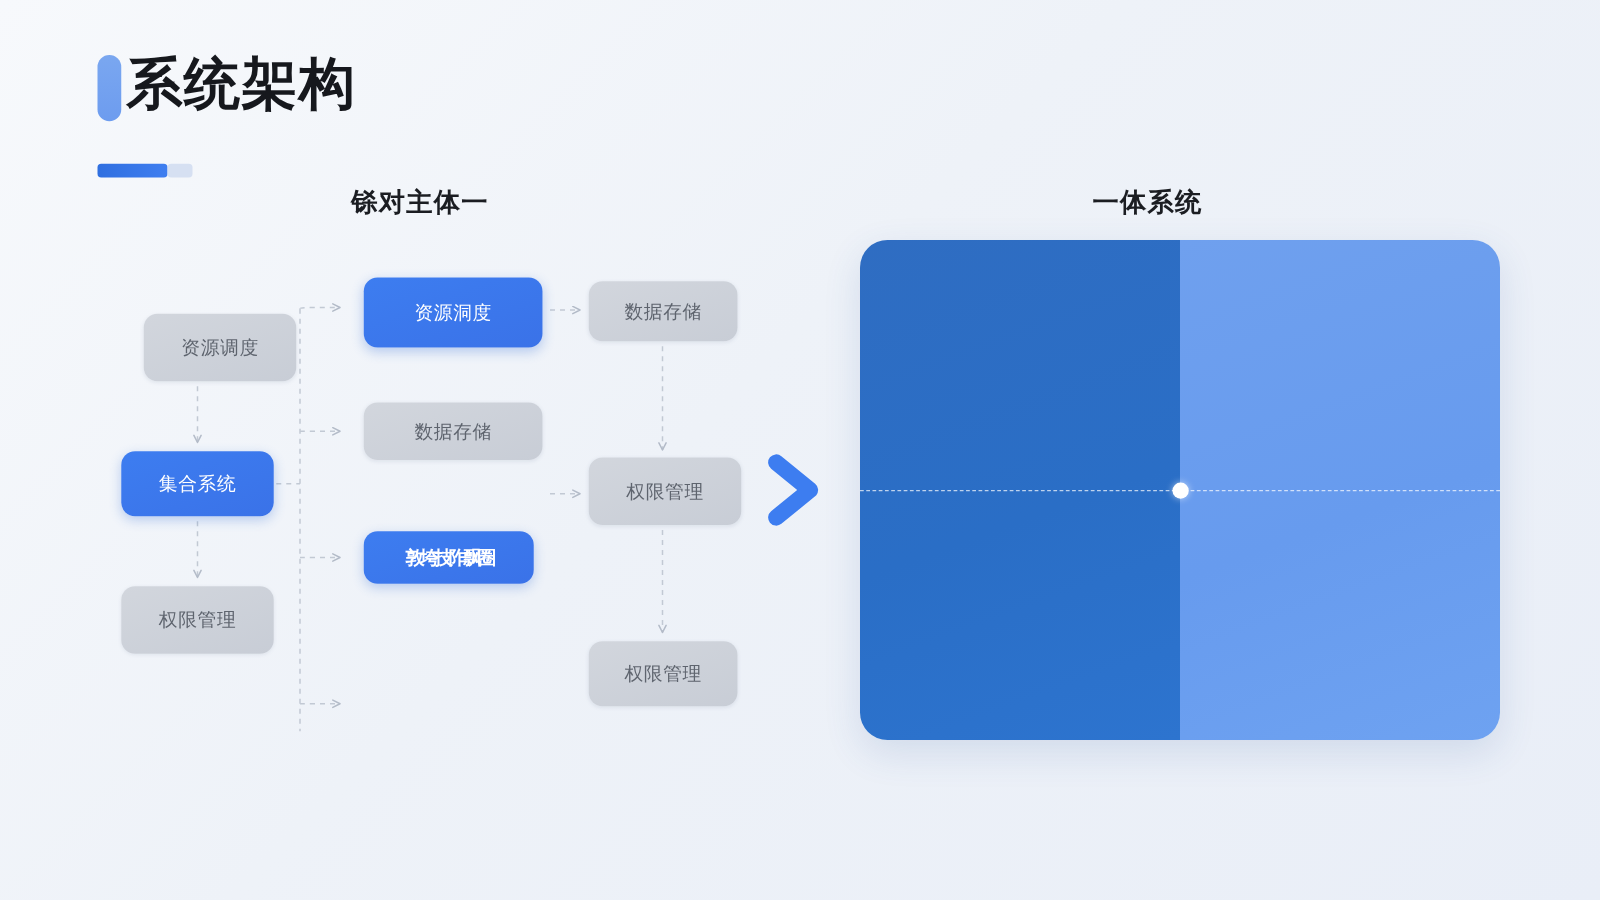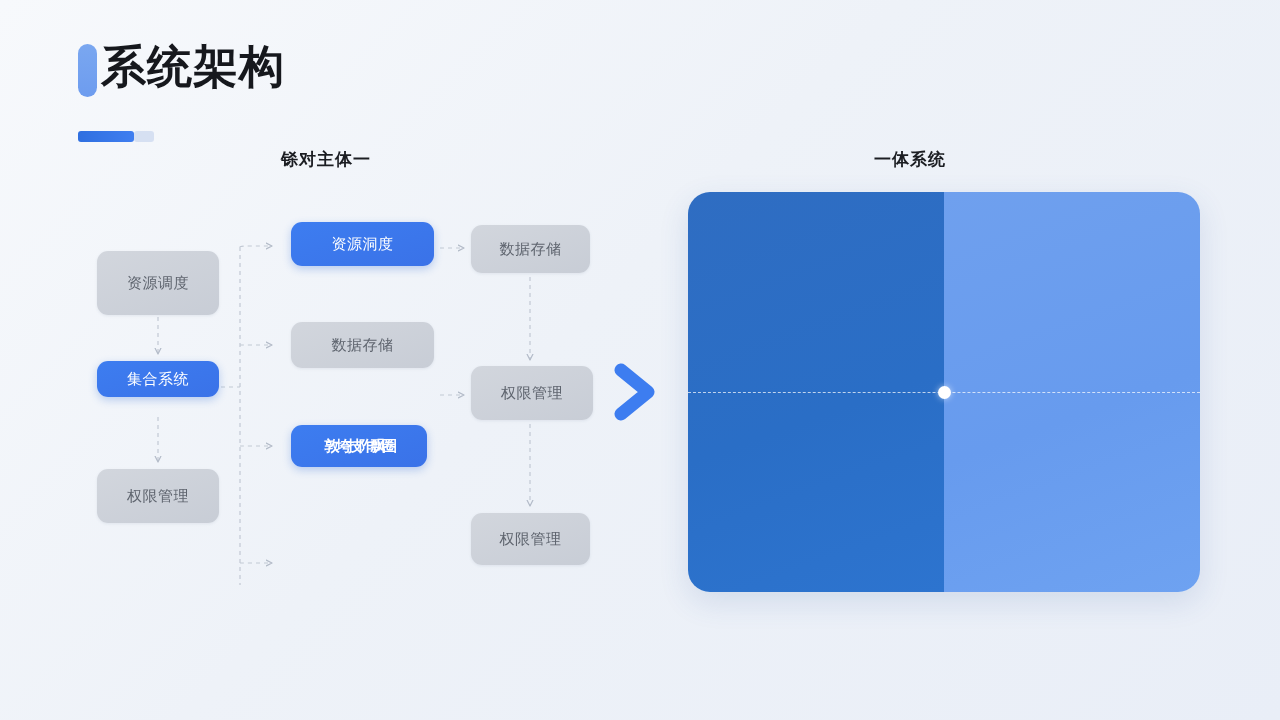--- a/index.html
+++ b/index.html
@@ -60,21 +60,21 @@
     top: 0;
     width: 20px;
     height: 11px;
     border-radius: 3px;
     background: #d6e0f2;
   }
 
   
   .section-heading {
     position: absolute;
-    font-size: 17px;
+    font-size: 21px;
     font-weight: 700;
     color: #1b1d22;
     letter-spacing: 1px;
     white-space: nowrap;
   }
   .heading-left  { left: 281px; top: 148px; }
   .heading-right { left: 874px; top: 148px; }
 
   
   .flow {
@@ -114,26 +114,26 @@
     background: linear-gradient(160deg, #3d7df0 0%, #3a72e8 100%);
     color: #ffffff;
     box-shadow: 0 3px 9px rgba(45,105,215,0.30);
   }
   .node.garbled {
     letter-spacing: -3.5px;
     font-weight: 600;
   }
 
   
-  #n-l1 { left: 97px;  top: 251px; width: 122px; height: 64px; }
-  #n-l2 { left: 97px;  top: 361px; width: 122px; height: 36px; }
+  #n-l1 { left: 115px;  top: 251px; width: 122px; height: 54px; }
+  #n-l2 { left: 97px;  top: 361px; width: 122px; height: 52px; }
   #n-l3 { left: 97px;  top: 469px; width: 122px; height: 54px; }
 
   
-  #n-m1 { left: 291px; top: 222px; width: 143px; height: 44px; }
+  #n-m1 { left: 291px; top: 222px; width: 143px; height: 56px; }
   #n-m2 { left: 291px; top: 322px; width: 143px; height: 46px; }
   #n-m3 { left: 291px; top: 425px; width: 136px; height: 42px; }
   #n-m4 { left: 291px; top: 542px; width: 143px; height: 43px; }
 
   
   #n-r1 { left: 471px; top: 225px; width: 119px; height: 48px; }
   #n-r2 { left: 471px; top: 366px; width: 122px; height: 54px; }
   #n-r3 { left: 471px; top: 513px; width: 119px; height: 52px; }
 
   

